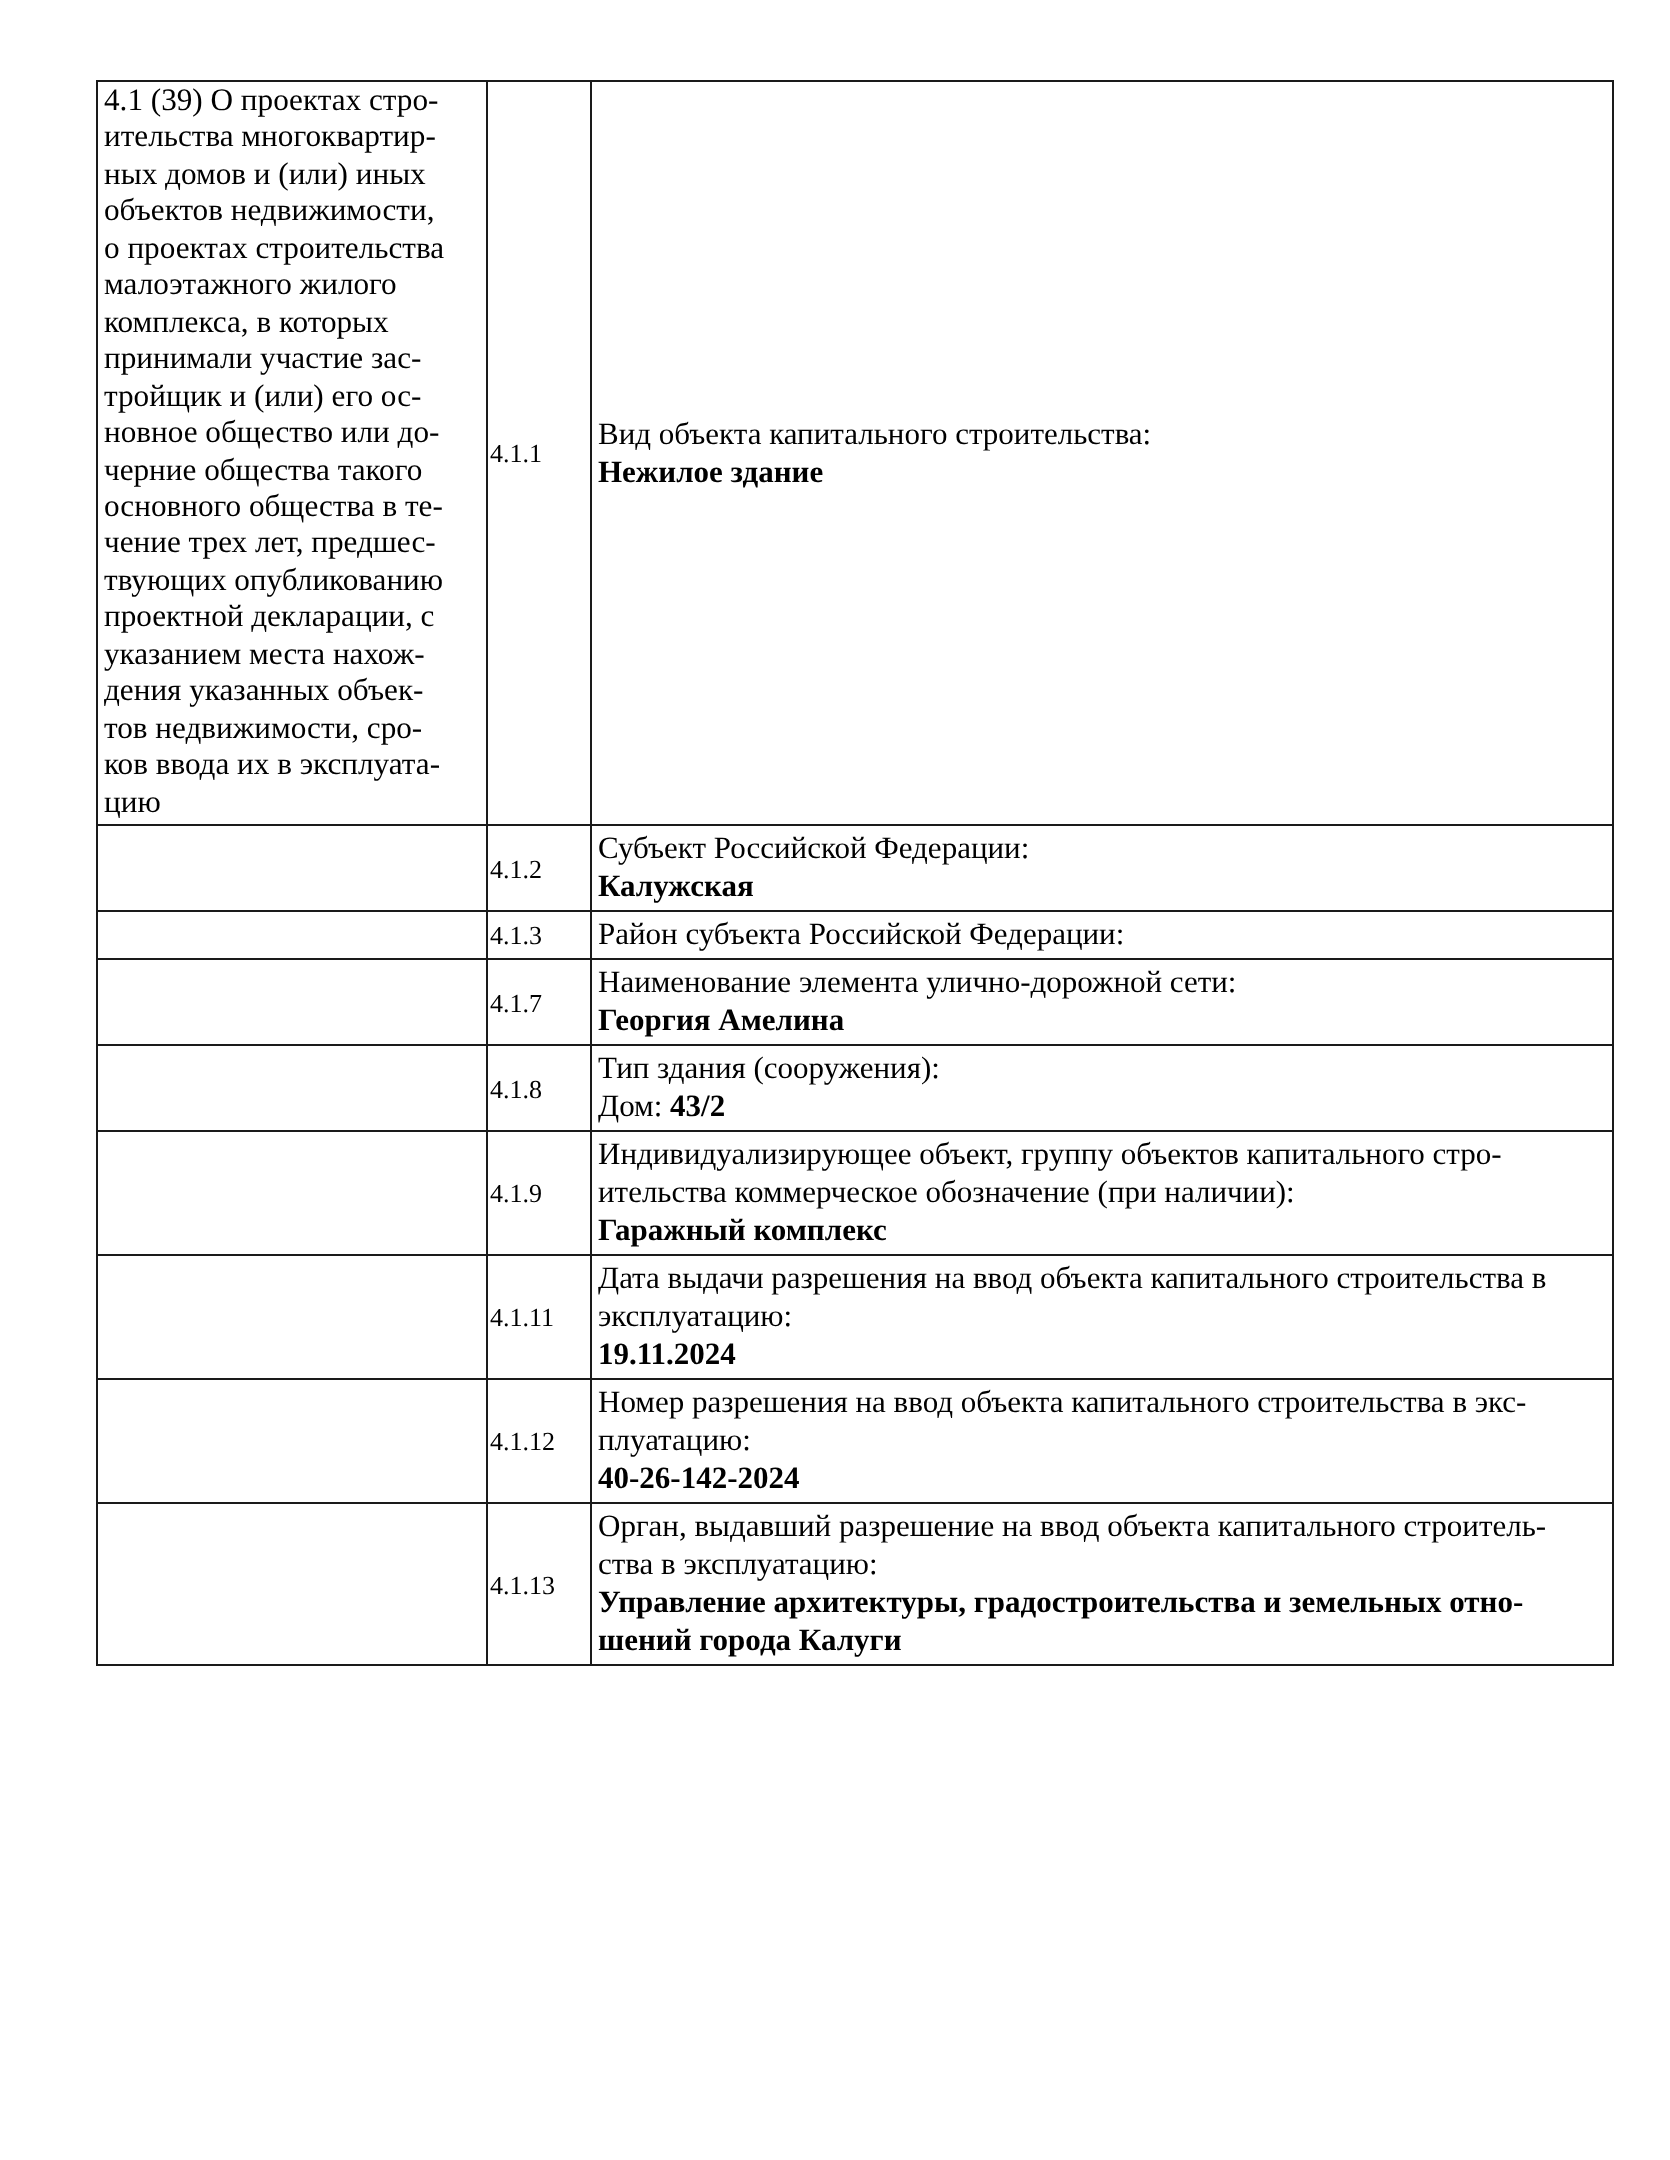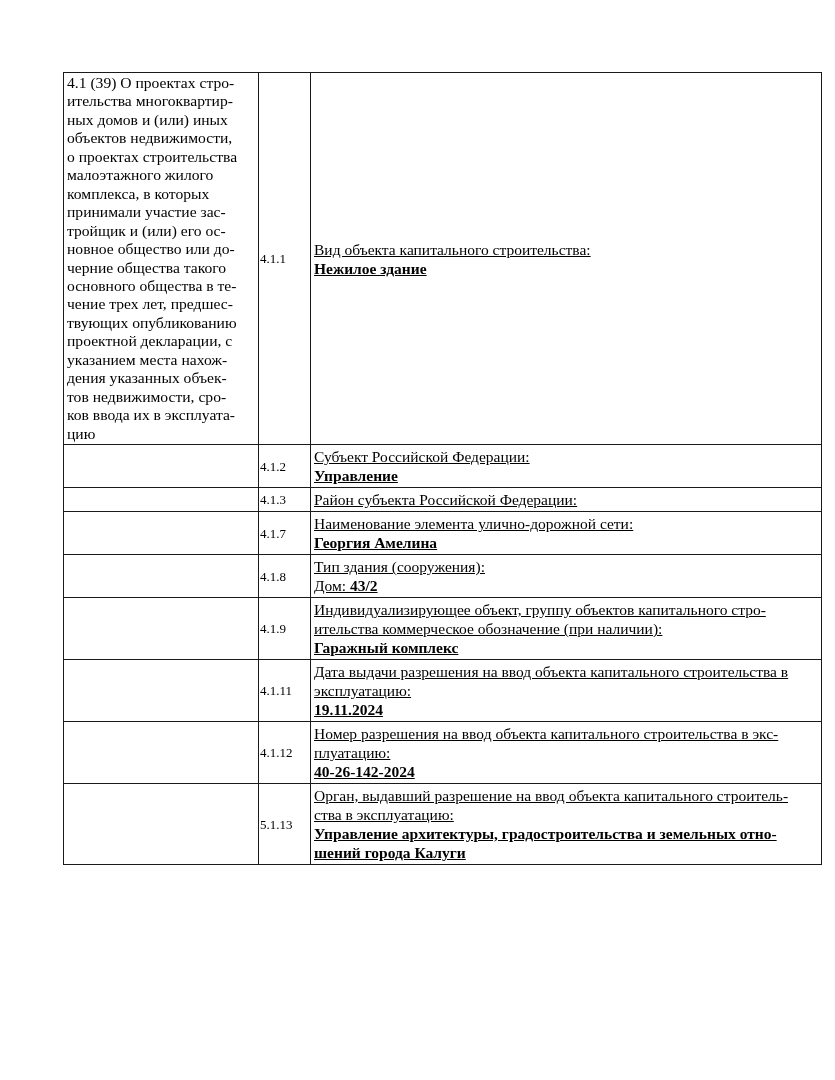--- a/index.html
+++ b/index.html
@@ -11,26 +11,25 @@
     position: relative;
     width: 835px;
     height: 1080px;
     background: #ffffff;
     font-family: "Liberation Serif", "DejaVu Serif", serif;
     color: #000000;
     overflow: hidden;
   }
   table.decl {
     position: absolute;
-    left: 63px;
+    left: 48px;
     top: 40px;
     border-collapse: collapse;
     table-layout: fixed;
     width: 743px;
-    margin-top: 32px;
   }
   table.decl td {
     border: 1px solid #1a1a1a;
     overflow: hidden;
   }
   td.col-desc {
     width: 189px;
     vertical-align: top;
     padding: 1px 2px 1px 3px;
     font-size: 15.6px;
@@ -43,21 +42,20 @@
     padding: 1px 1px 1px 1px;
     font-size: 13px;
     line-height: 19px;
   }
   td.col-val {
     width: 504px;
     vertical-align: top;
     padding: 2px 3px;
     font-size: 15.5px;
     line-height: 19px;
-    text-decoration: underline;
   }
   td.vmid { vertical-align: middle; }
   .field-label {
     white-space: pre-line;
   }
   .field-value {
     white-space: pre-line;
   }
   .field-value .vbold {
     font-weight: bold;
@@ -97,21 +95,21 @@
         <td class="col-val vmid">
           <div class="field-label">Вид объекта капитального строительства:</div>
           <div class="field-value"><span class="vprefix"></span><span class="vbold">Нежилое здание</span></div>
         </td>
       </tr>
       <tr>
         <td class="col-desc"></td>
         <td class="col-code">4.1.2</td>
         <td class="col-val">
           <div class="field-label">Субъект Российской Федерации:</div>
-          <div class="field-value"><span class="vprefix"></span><span class="vbold">Управление</span></div>
+          <div class="field-value"><span class="vprefix"></span><span class="vbold">Калужская</span></div>
         </td>
       </tr>
       <tr>
         <td class="col-desc"></td>
         <td class="col-code">4.1.3</td>
         <td class="col-val">
           <div class="field-label">Район субъекта Российской Федерации:</div>
           <div class="field-value"><span class="vprefix"></span><span class="vbold"></span></div>
         </td>
       </tr>
@@ -153,21 +151,21 @@
         <td class="col-desc"></td>
         <td class="col-code">4.1.12</td>
         <td class="col-val">
           <div class="field-label">Номер разрешения на ввод объекта капитального строительства в экс-
 плуатацию:</div>
           <div class="field-value"><span class="vprefix"></span><span class="vbold">40-26-142-2024</span></div>
         </td>
       </tr>
       <tr>
         <td class="col-desc"></td>
-        <td class="col-code">5.1.13</td>
+        <td class="col-code">4.1.13</td>
         <td class="col-val">
           <div class="field-label">Орган, выдавший разрешение на ввод объекта капитального строитель-
 ства в эксплуатацию:</div>
           <div class="field-value"><span class="vprefix"></span><span class="vbold">Управление архитектуры, градостроительства и земельных отно-
 шений города Калуги</span></div>
         </td>
       </tr>
     </tbody>
   </table>
 </div>

